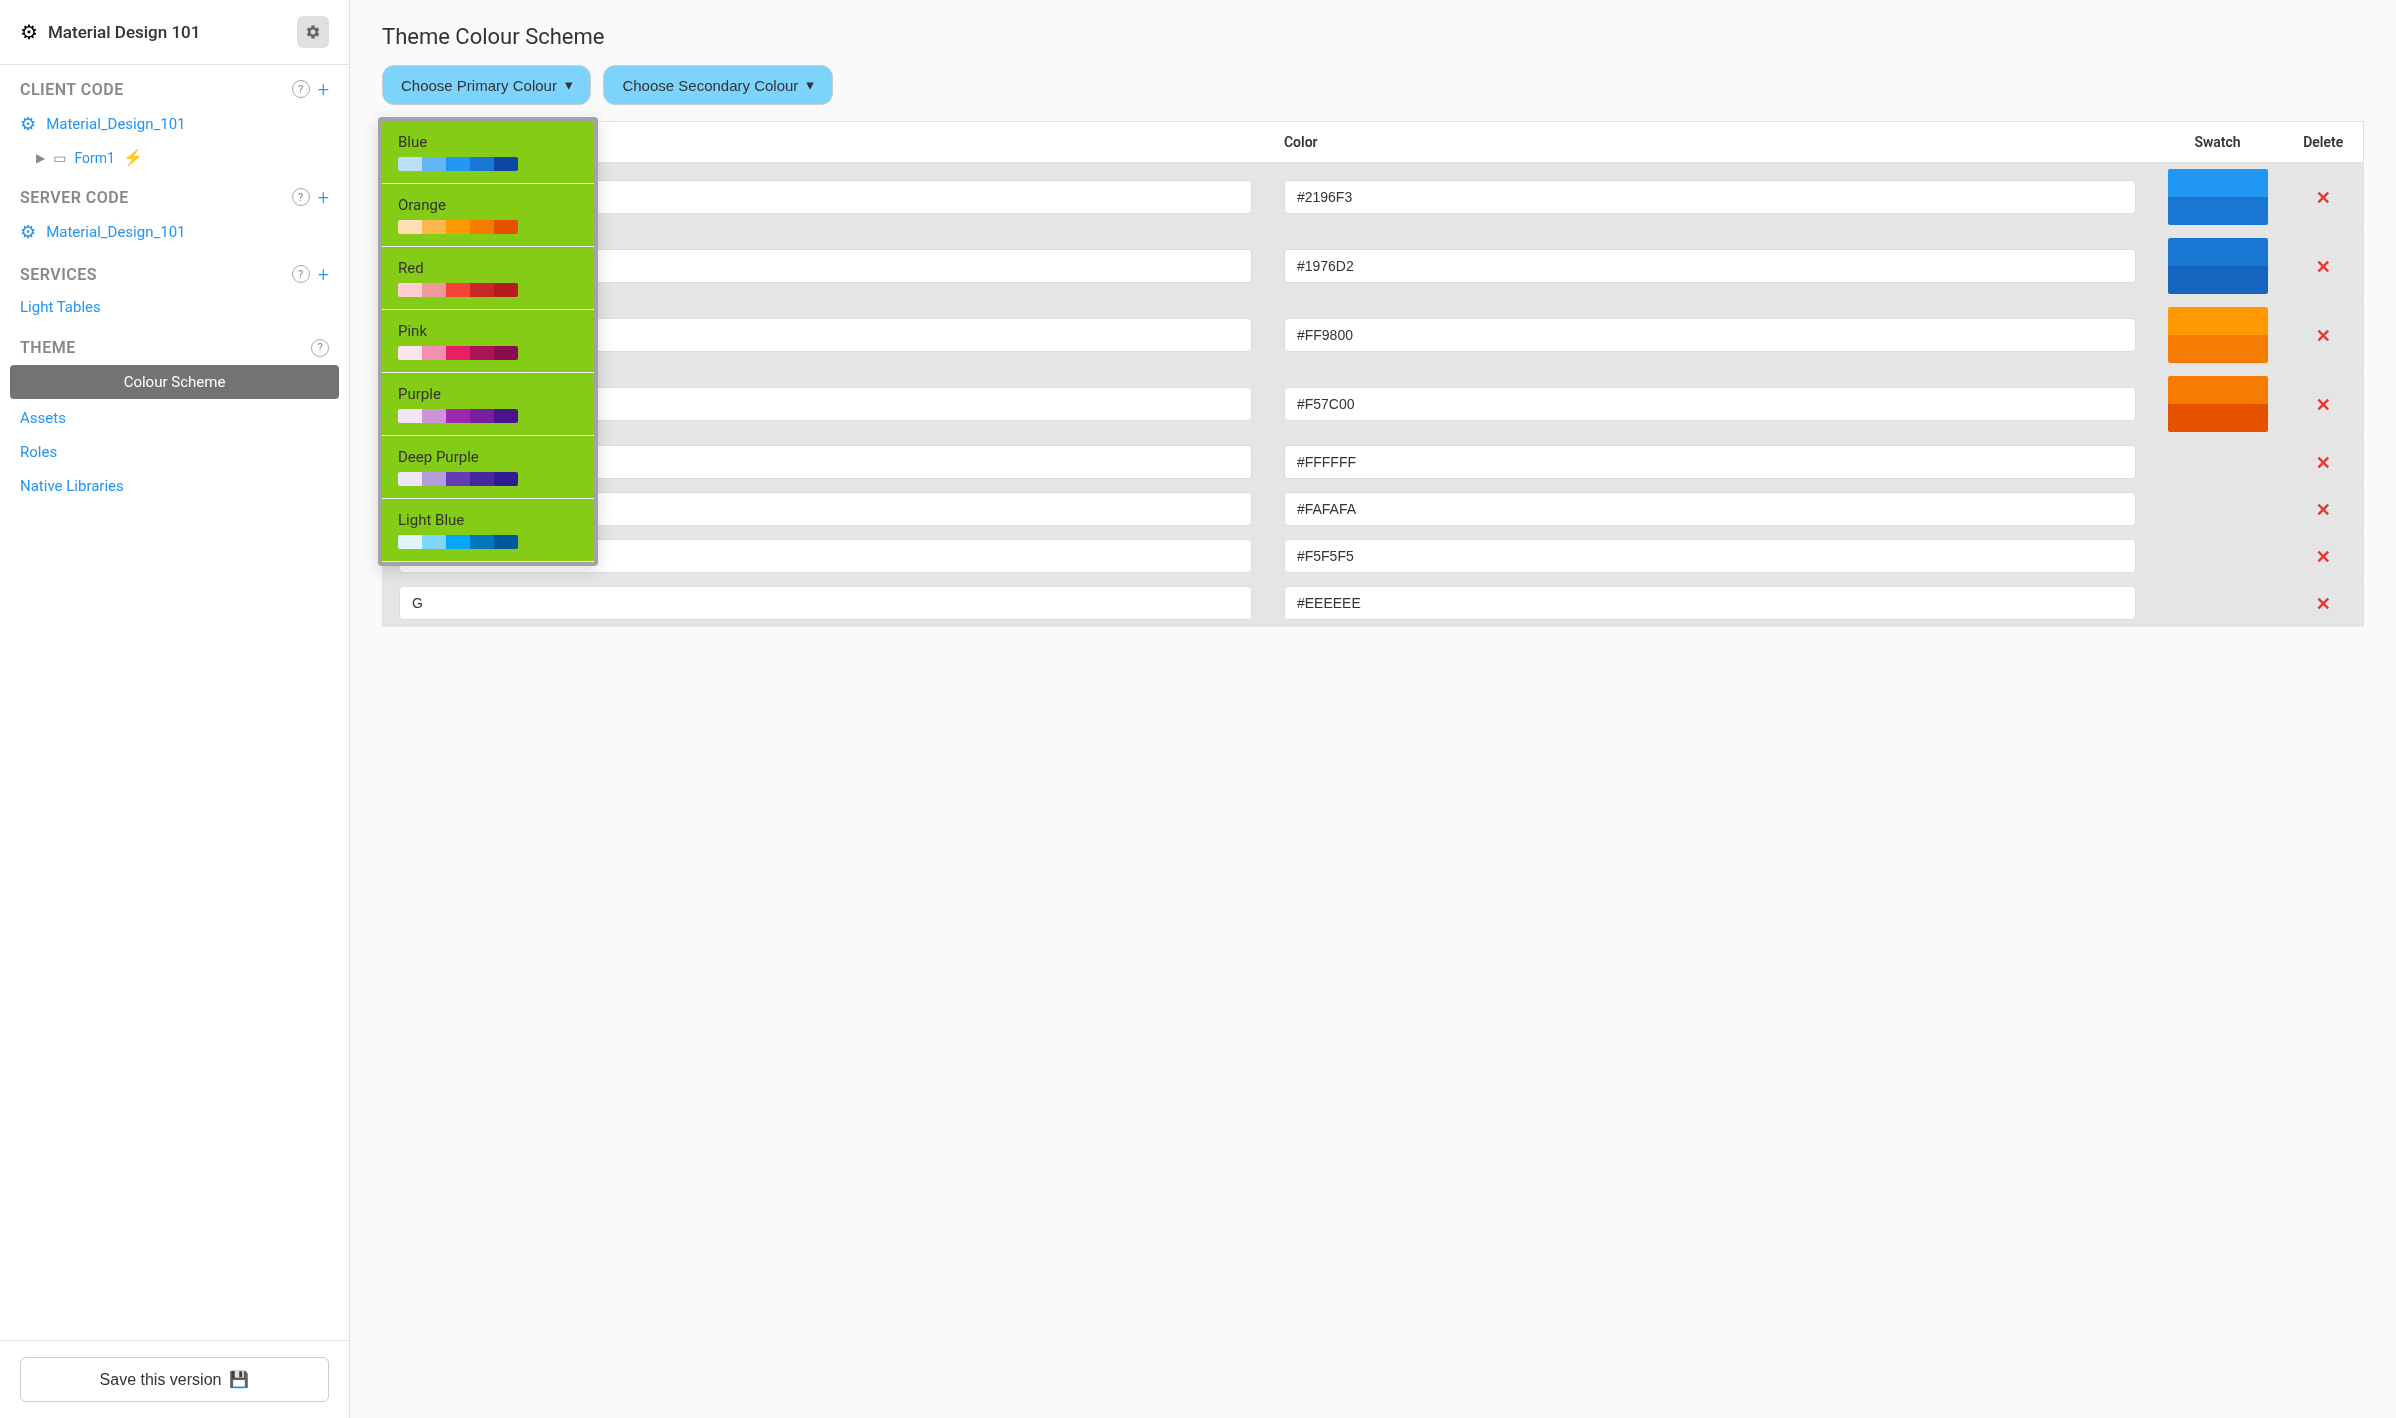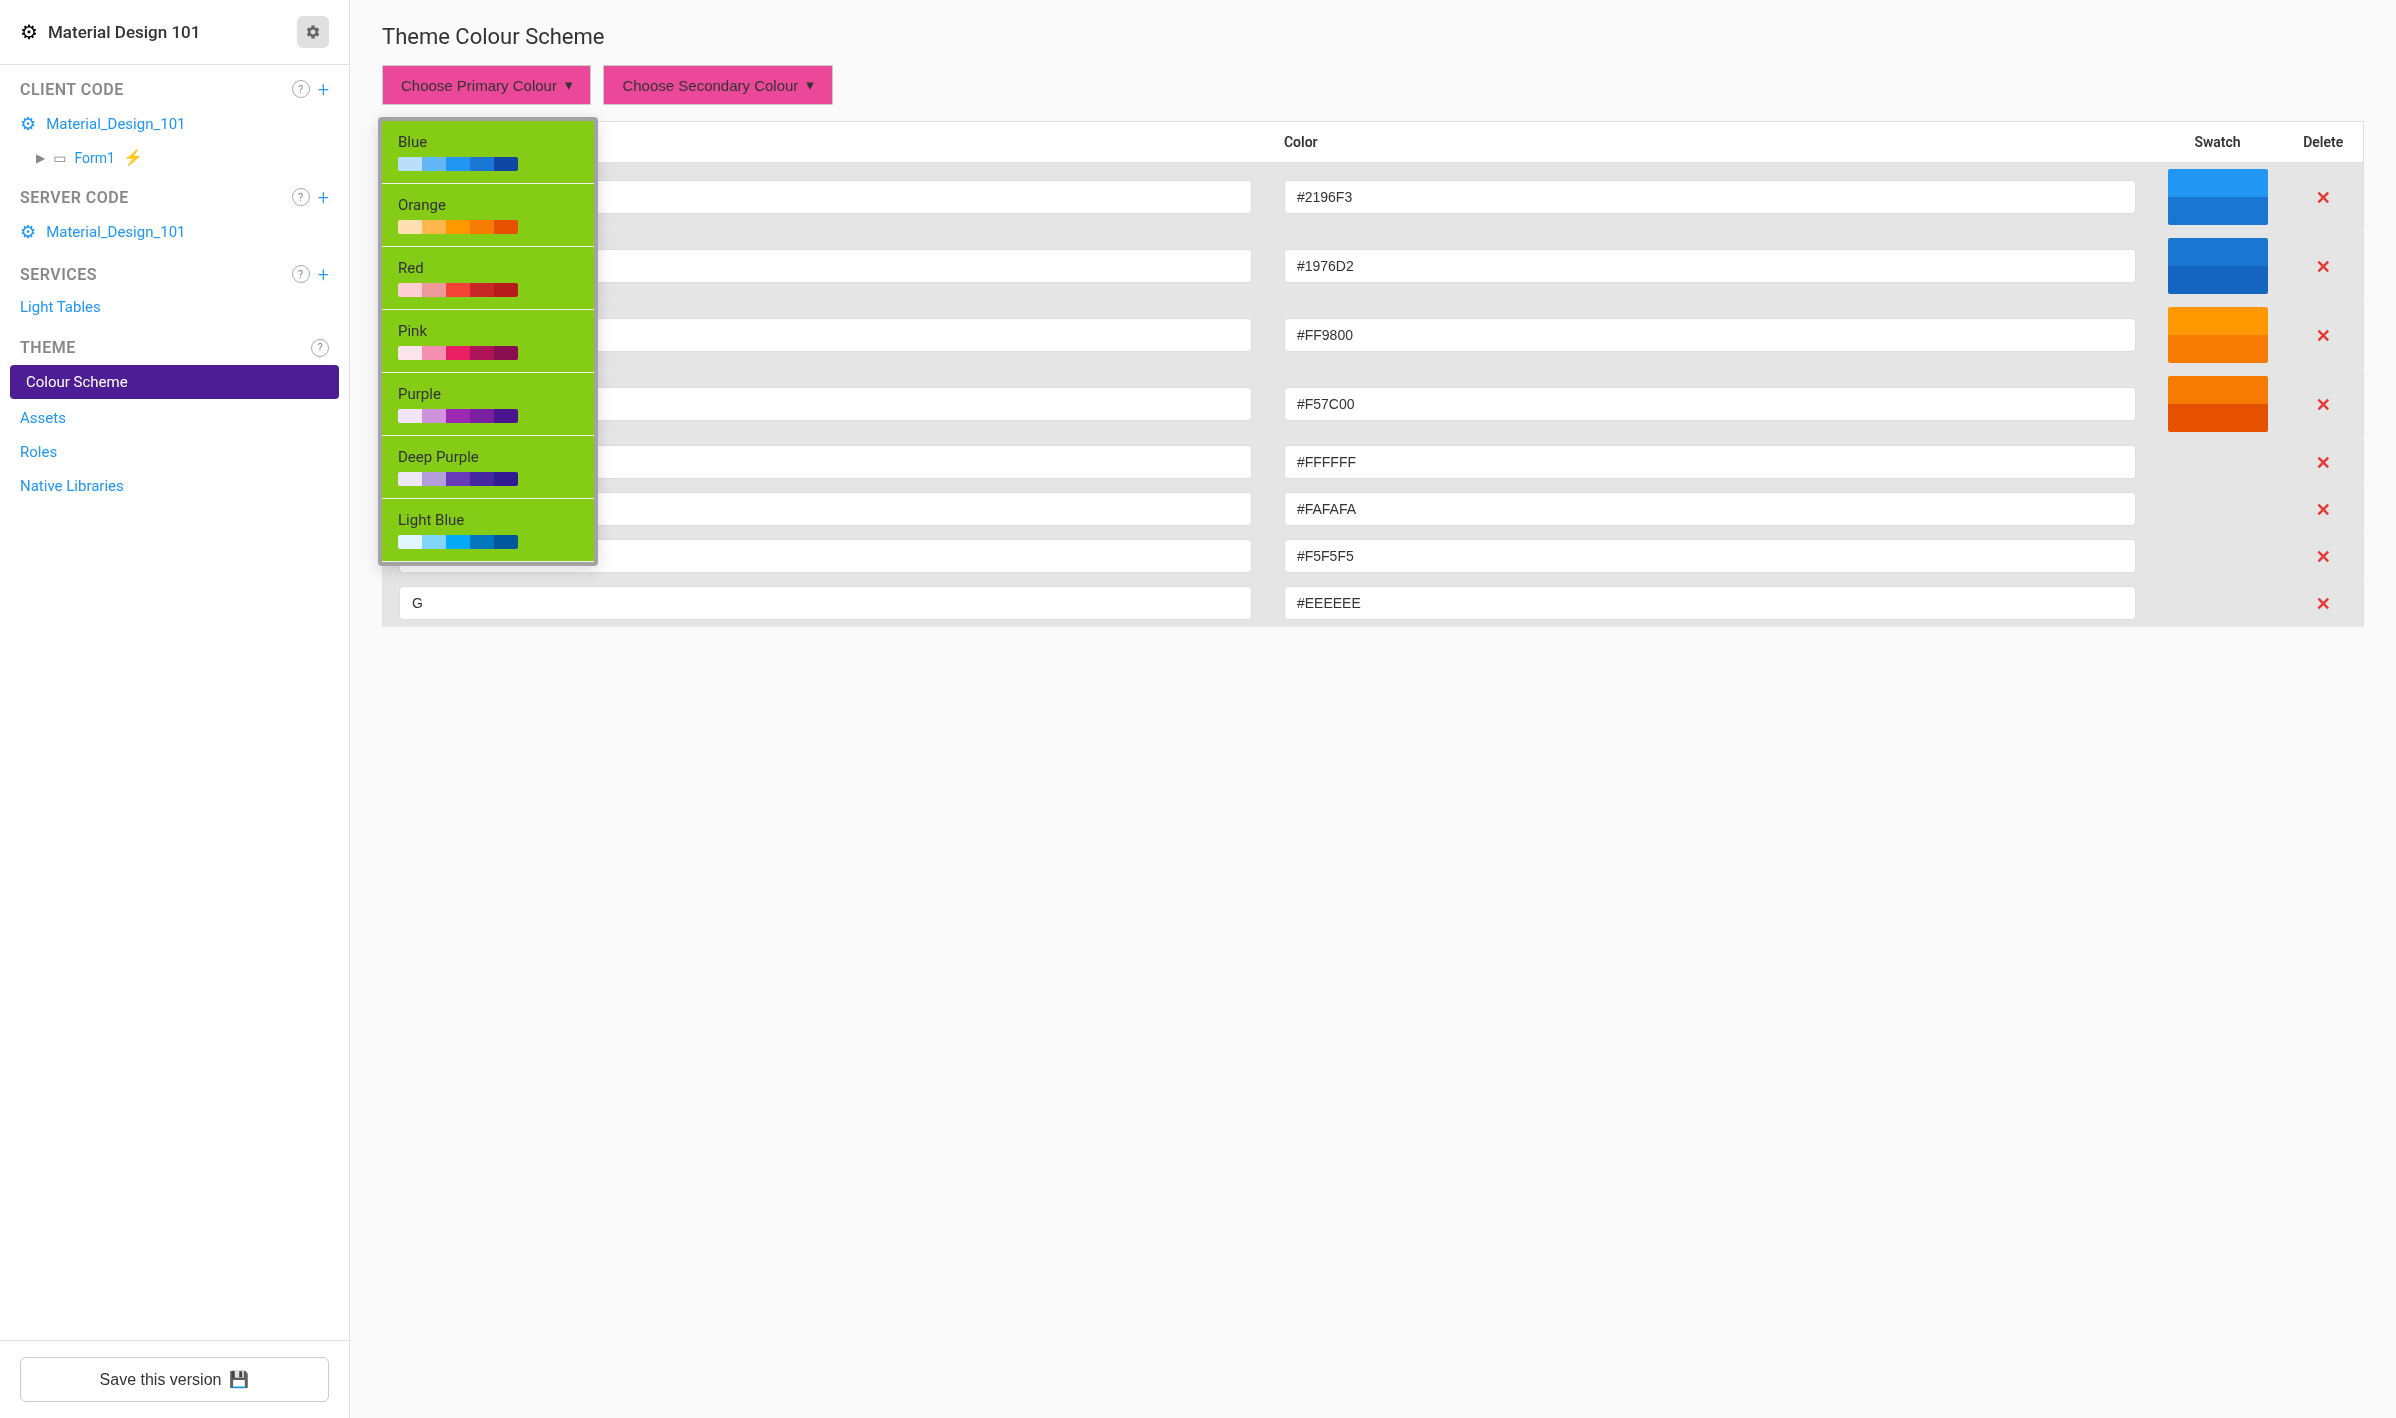--- a/index.html
+++ b/index.html
@@ -75,25 +75,26 @@
     .sidebar-item {
       display: flex;
       align-items: center;
       gap: 10px;
       padding: 8px 20px 8px 20px;
       cursor: pointer;
       color: #2196F3;
       font-size: 15px;
     }
     .sidebar-item.active {
-      background: #4c1d95;
+      background: #737373;
       color: #fff;
       border-radius: 4px;
       margin: 2px 10px;
-      padding: 8px 16px;
+      padding: 8px 28px;
+      justify-content: center;
     }
     .sidebar-item .item-icon {
       font-size: 18px;
       display: flex; align-items: center;
     }
     .sidebar-sub-item {
       display: flex;
       align-items: center;
       gap: 8px;
       padding: 6px 20px 6px 36px;
@@ -140,23 +141,23 @@
       color: #333;
     }
     .toolbar {
       display: flex;
       gap: 12px;
       padding: 0 32px 16px 32px;
       position: relative;
     }
     .dropdown-btn {
       padding: 10px 18px;
-      background: #ec4899;
+      background: #7dd3fc;
       border: 1px solid #ccc;
-      border-radius: 1px;
+      border-radius: 12px;
       font-size: 15px;
       cursor: pointer;
       display: flex; align-items: center; gap: 8px;
       color: #333;
     }
 
     
     .dropdown-menu {
       position: absolute;
       top: 52px;

